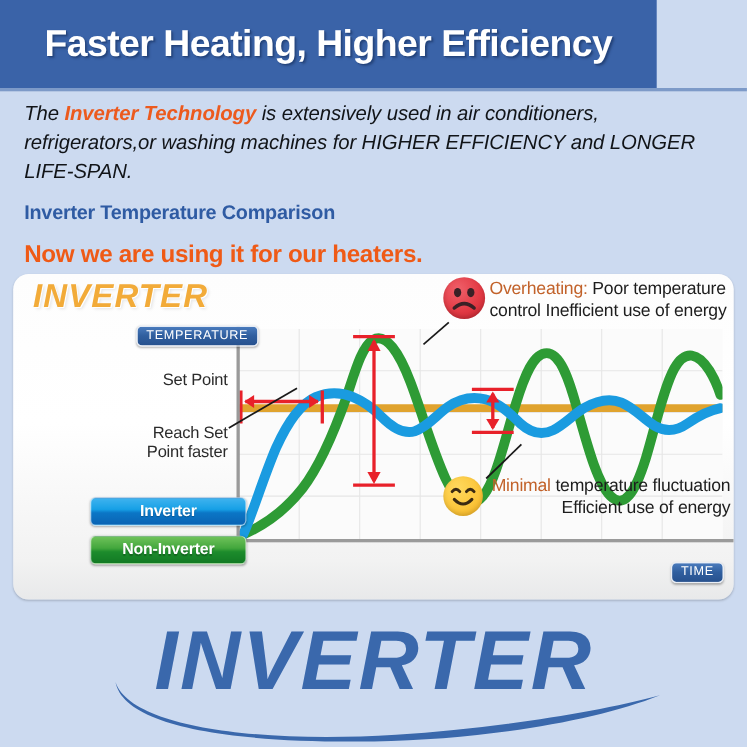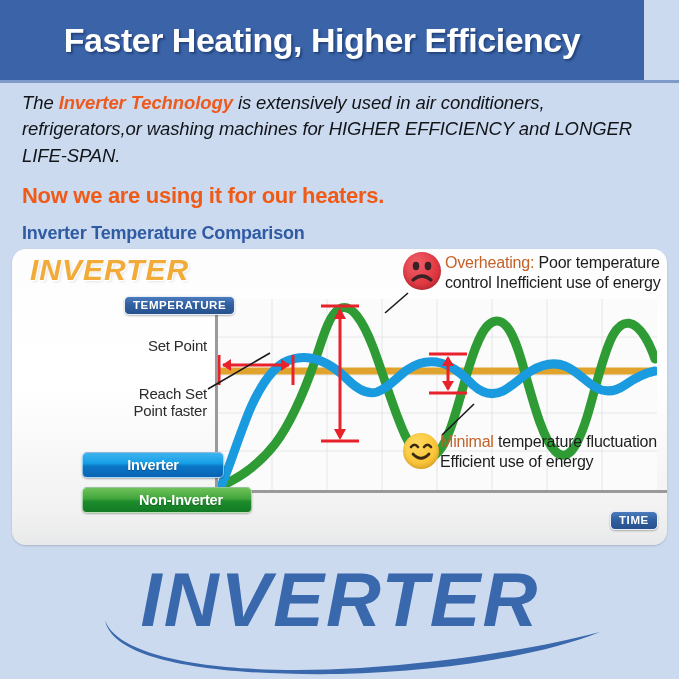--- a/index.html
+++ b/index.html
@@ -5,21 +5,21 @@
   html,body{margin:0;padding:0;}
   body{
     width:679px;height:679px;overflow:hidden;
     font-family:"Liberation Sans", sans-serif;
     background:#ccdaf0;
   }
   #root{position:relative;width:679px;height:679px;background:#ccdaf0;box-sizing:border-box;}
 
   
   #header{
-    position:absolute;left:0;top:0;width:644px;height:80px;
+    position:absolute;left:0;top:0;width:597px;height:80px;
     background:#3a63a8;
     display:flex;align-items:center;justify-content:center;
   }
   #header-title{
     color:#ffffff;font-size:34px;font-weight:bold;letter-spacing:-0.5px;
     text-shadow:1px 1px 0 #24457e, 2px 2px 2px rgba(20,40,80,.45);
     white-space:nowrap;
   }
   #header-rule{position:absolute;left:0;top:80px;width:679px;height:3px;background:#7d9ac8;}
 
@@ -67,21 +67,21 @@
   #plot-axis-bottom{
     position:absolute;left:203px;top:241px;width:452px;height:3px;background:#9a9a9a;
   }
 
   
   .chip{
     position:absolute;
     background:linear-gradient(180deg,#4a7bbd 0%,#305f9f 48%,#27518e 100%);
     border:1px solid #e9eef6;
     border-radius:5px;
-    color:#ffffff;font-size:11.5px;font-weight:bold;letter-spacing:0.6px;
+    color:#ffffff;font-size:11.5px;font-weight:normal;letter-spacing:0.6px;
     padding:2px 8px 3px 8px;
     box-shadow:0 1px 2px rgba(0,0,0,.28);
     white-space:nowrap;
   }
   #chip-temperature{left:112px;top:47px;}
   #chip-time{left:598px;top:262px;text-align:center;}
 
   .axis-note{
     position:absolute;font-size:15px;color:#2b2b2b;text-align:right;
     line-height:1.15;white-space:pre-line;letter-spacing:-0.2px;
@@ -97,28 +97,27 @@
     border:1px solid rgba(255,255,255,.55);
     text-shadow:0 1px 1px rgba(0,0,0,.25);
   }
   #legend-inverter{
     left:70px;top:203px;
     background:linear-gradient(180deg,#3fb3ef 0%,#16a0e6 42%,#0b76c6 55%,#0a63b4 100%);
   }
   #legend-noninverter{
     left:70px;top:238px;
     background:linear-gradient(180deg,#6ec25a 0%,#42a63c 44%,#1d8c2c 56%,#127a24 100%);
-    padding-left:28px;
   }
 
   
   .callout{position:absolute;font-size:16px;color:#1d1d1d;line-height:1.25;letter-spacing:-0.2px;}
   .callout .kw{color:#c2622a;}
   #callout-over{left:433px;top:4px;width:230px;}
-  #callout-min{left:428px;top:183px;width:224px;}
+  #callout-min{left:428px;top:183px;width:224px;text-align:right;}
 
   .face{position:absolute;border-radius:50%;}
   #face-sad{
     left:391px;top:3px;width:38px;height:38px;
     background:radial-gradient(circle at 36% 30%, #f0606a 0%, #e23a44 55%, #c92530 100%);
     box-shadow:inset 0 -2px 4px rgba(0,0,0,.18);
   }
   #face-happy{
     left:391px;top:184px;width:36px;height:36px;
     background:radial-gradient(circle at 36% 30%, #ffd95e 0%, #fbc53a 58%, #eeab20 100%);
@@ -133,22 +132,22 @@
 
 <div id="root">
 
   <div id="header">
     <div id="header-title">Faster Heating, Higher Efficiency</div>
   </div>
   <div id="header-rule"></div>
 
   <div id="copy">
     <p class="para"><span>The </span><span class="hl-orange">Inverter Technology</span><span> is extensively used in air conditioners, refrigerators,or washing machines for HIGHER EFFICIENCY and LONGER LIFE-SPAN.</span></p>
+    <p id="subtitle">Inverter Temperature Comparison</p>
     <p id="tagline">Now we are using it for our heaters.</p>
-    <p id="subtitle">Inverter Temperature Comparison</p>
   </div>
 
   <div id="panel">
 
     <div id="panel-inverter-word">INVERTER</div>
 
     <div id="plot">
       <svg id="plot-grid" width="440" height="191" viewBox="0 0 440 191" preserveAspectRatio="none">
         <rect x="0" y="0" width="440" height="191" fill="#fbfbfb"></rect>
         <g stroke="#e6e6e6" stroke-width="1">

